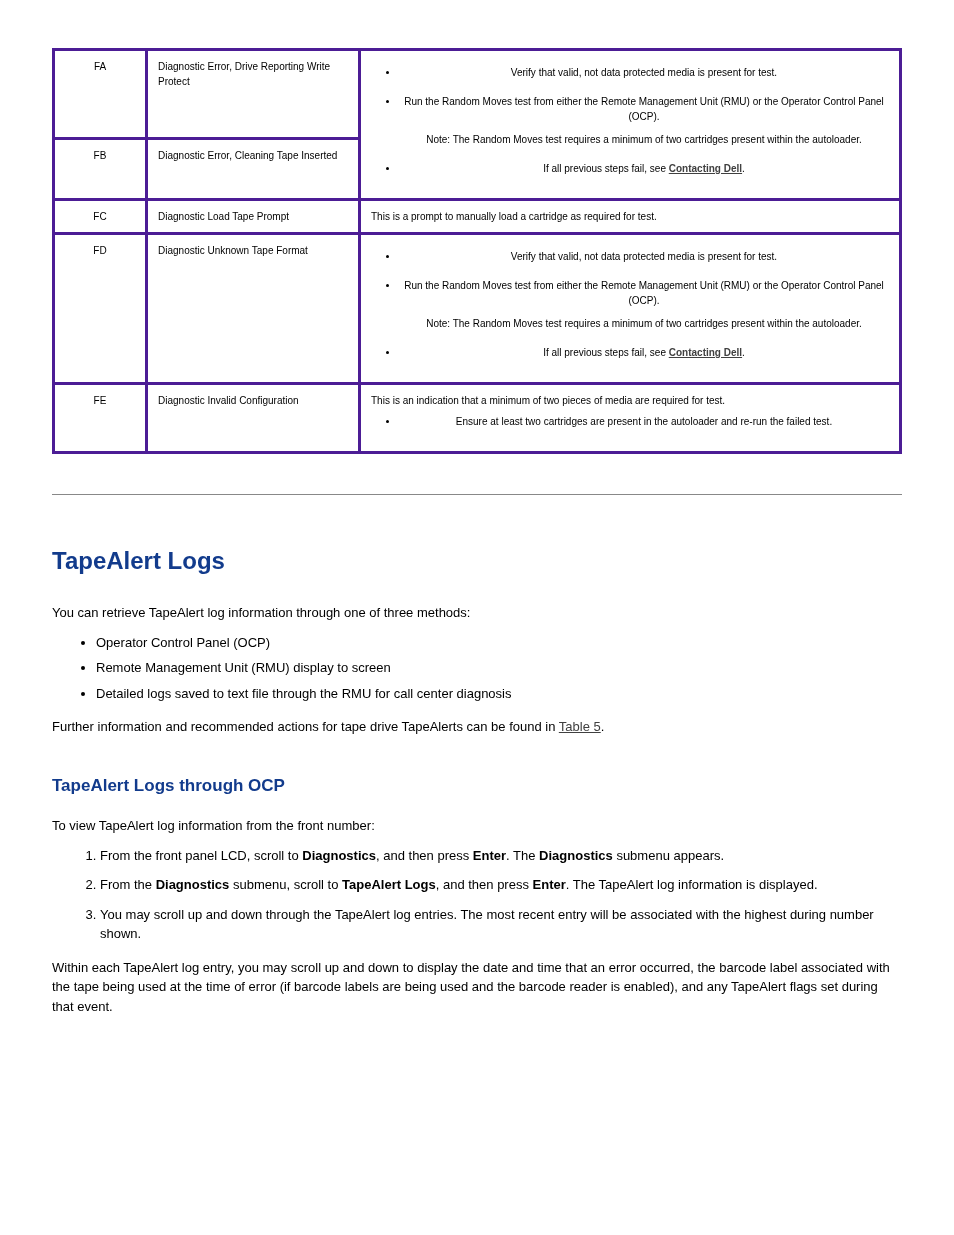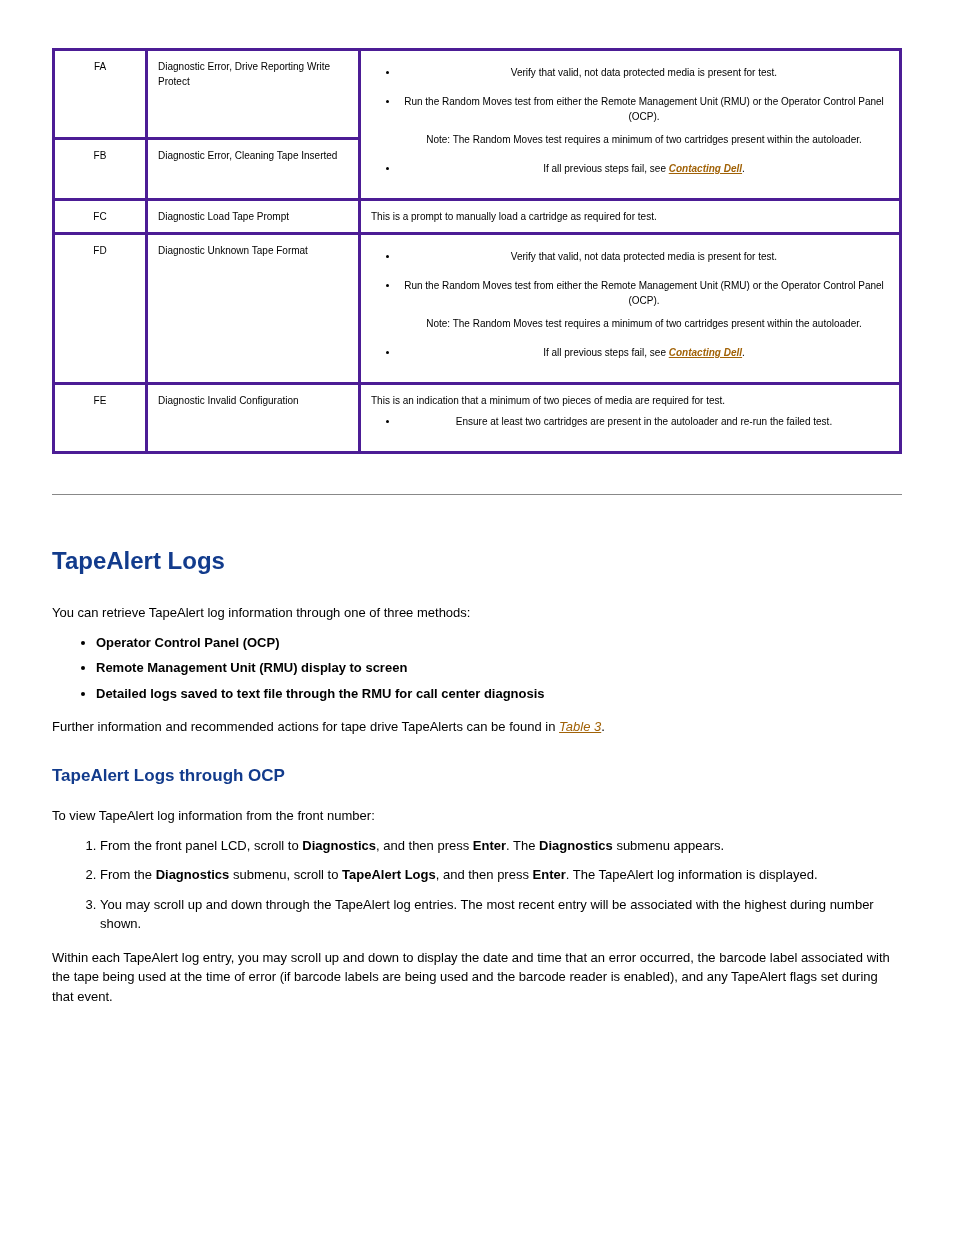--- a/index.html
+++ b/index.html
@@ -34,47 +34,45 @@
     padding-left: 28px;
   }
   td ul li {
     margin: 6px 0 14px 0;
     text-align: center;
   }
   td .note {
     margin: 8px 0 0 0;
   }
   a.link {
-    color: #a16207;
+    color: #404040;
     font-weight: bold;
     text-decoration: underline;
-    font-style: italic;
   }
   hr.sep {
     border: none;
     border-top: 1px solid #888;
     margin: 36px 0 48px 0;
   }
   h2.section {
     color: #123b8c;
     font-size: 24px;
     font-weight: bold;
     margin: 0 0 24px 0;
   }
   h3.subsection {
     color: #123b8c;
     font-size: 17px;
     font-weight: bold;
-    margin: 26px 0 18px 0;
+    margin: 36px 0 18px 0;
   }
   p { margin: 10px 0; }
   ul.body-list {
     margin: 8px 0 14px 0;
     padding-left: 44px;
-    font-weight: bold;
   }
   ul.body-list li {
     margin: 6px 0;
   }
   ol.steps {
     margin: 8px 0 14px 0;
     padding-left: 44px;
   }
   ol.steps li {
     margin: 10px 4px;
@@ -147,21 +145,21 @@
 
 <p>You can retrieve TapeAlert log information through one of three methods:</p>
 
 <ul class="body-list">
   <li>Operator Control Panel (OCP)</li>
   <li>Remote Management Unit (RMU) display to screen</li>
   <li>Detailed logs saved to text file through the RMU for call center diagnosis</li>
 </ul>
 
 <p>
-  <span>Further information and recommended actions for tape drive TapeAlerts can be found in </span><a href="#" class="link" style="font-weight:normal">Table 3</a><span>.</span>
+  <span>Further information and recommended actions for tape drive TapeAlerts can be found in </span><a href="#" class="link" style="font-weight:normal">Table 5</a><span>.</span>
 </p>
 
 <h3 class="subsection">TapeAlert Logs through OCP</h3>
 
 <p>To view TapeAlert log information from the front number:</p>
 
 <ol class="steps">
   <li>
     <span>From the front panel LCD, scroll to </span><b>Diagnostics</b><span>, and then press </span><b>Enter</b><span>. The </span><b>Diagnostics</b><span> submenu appears.</span>
   </li>

